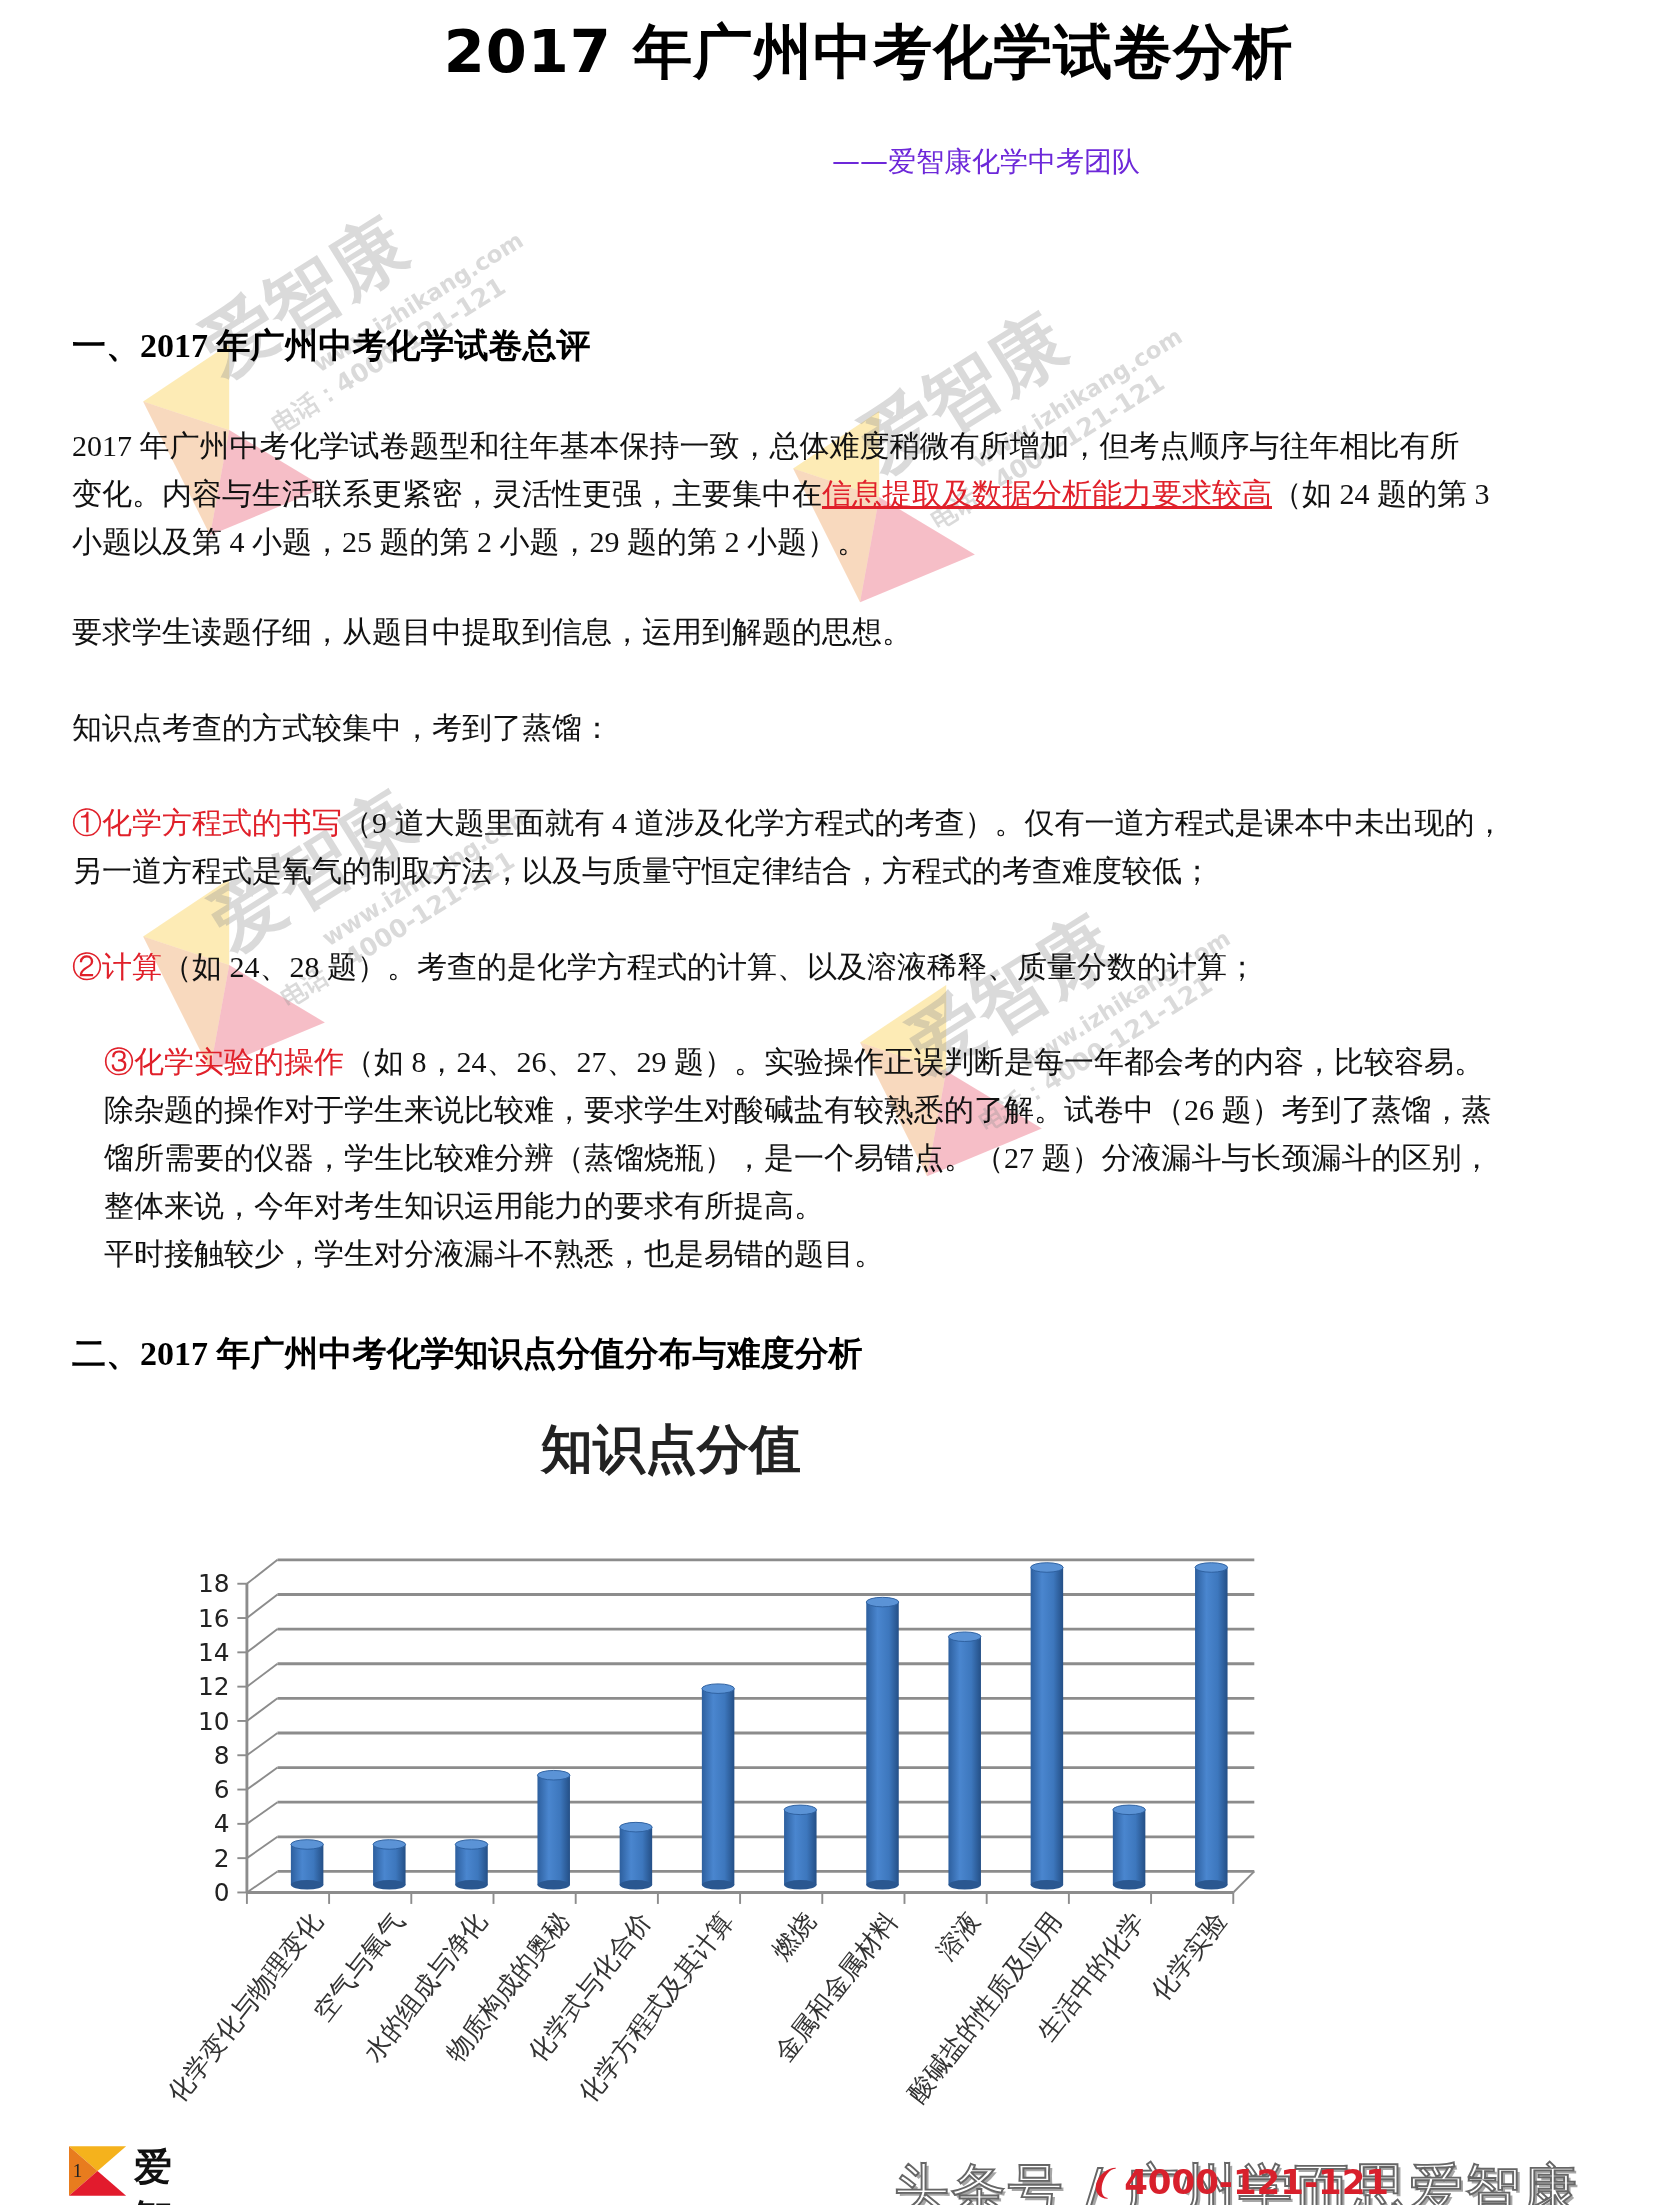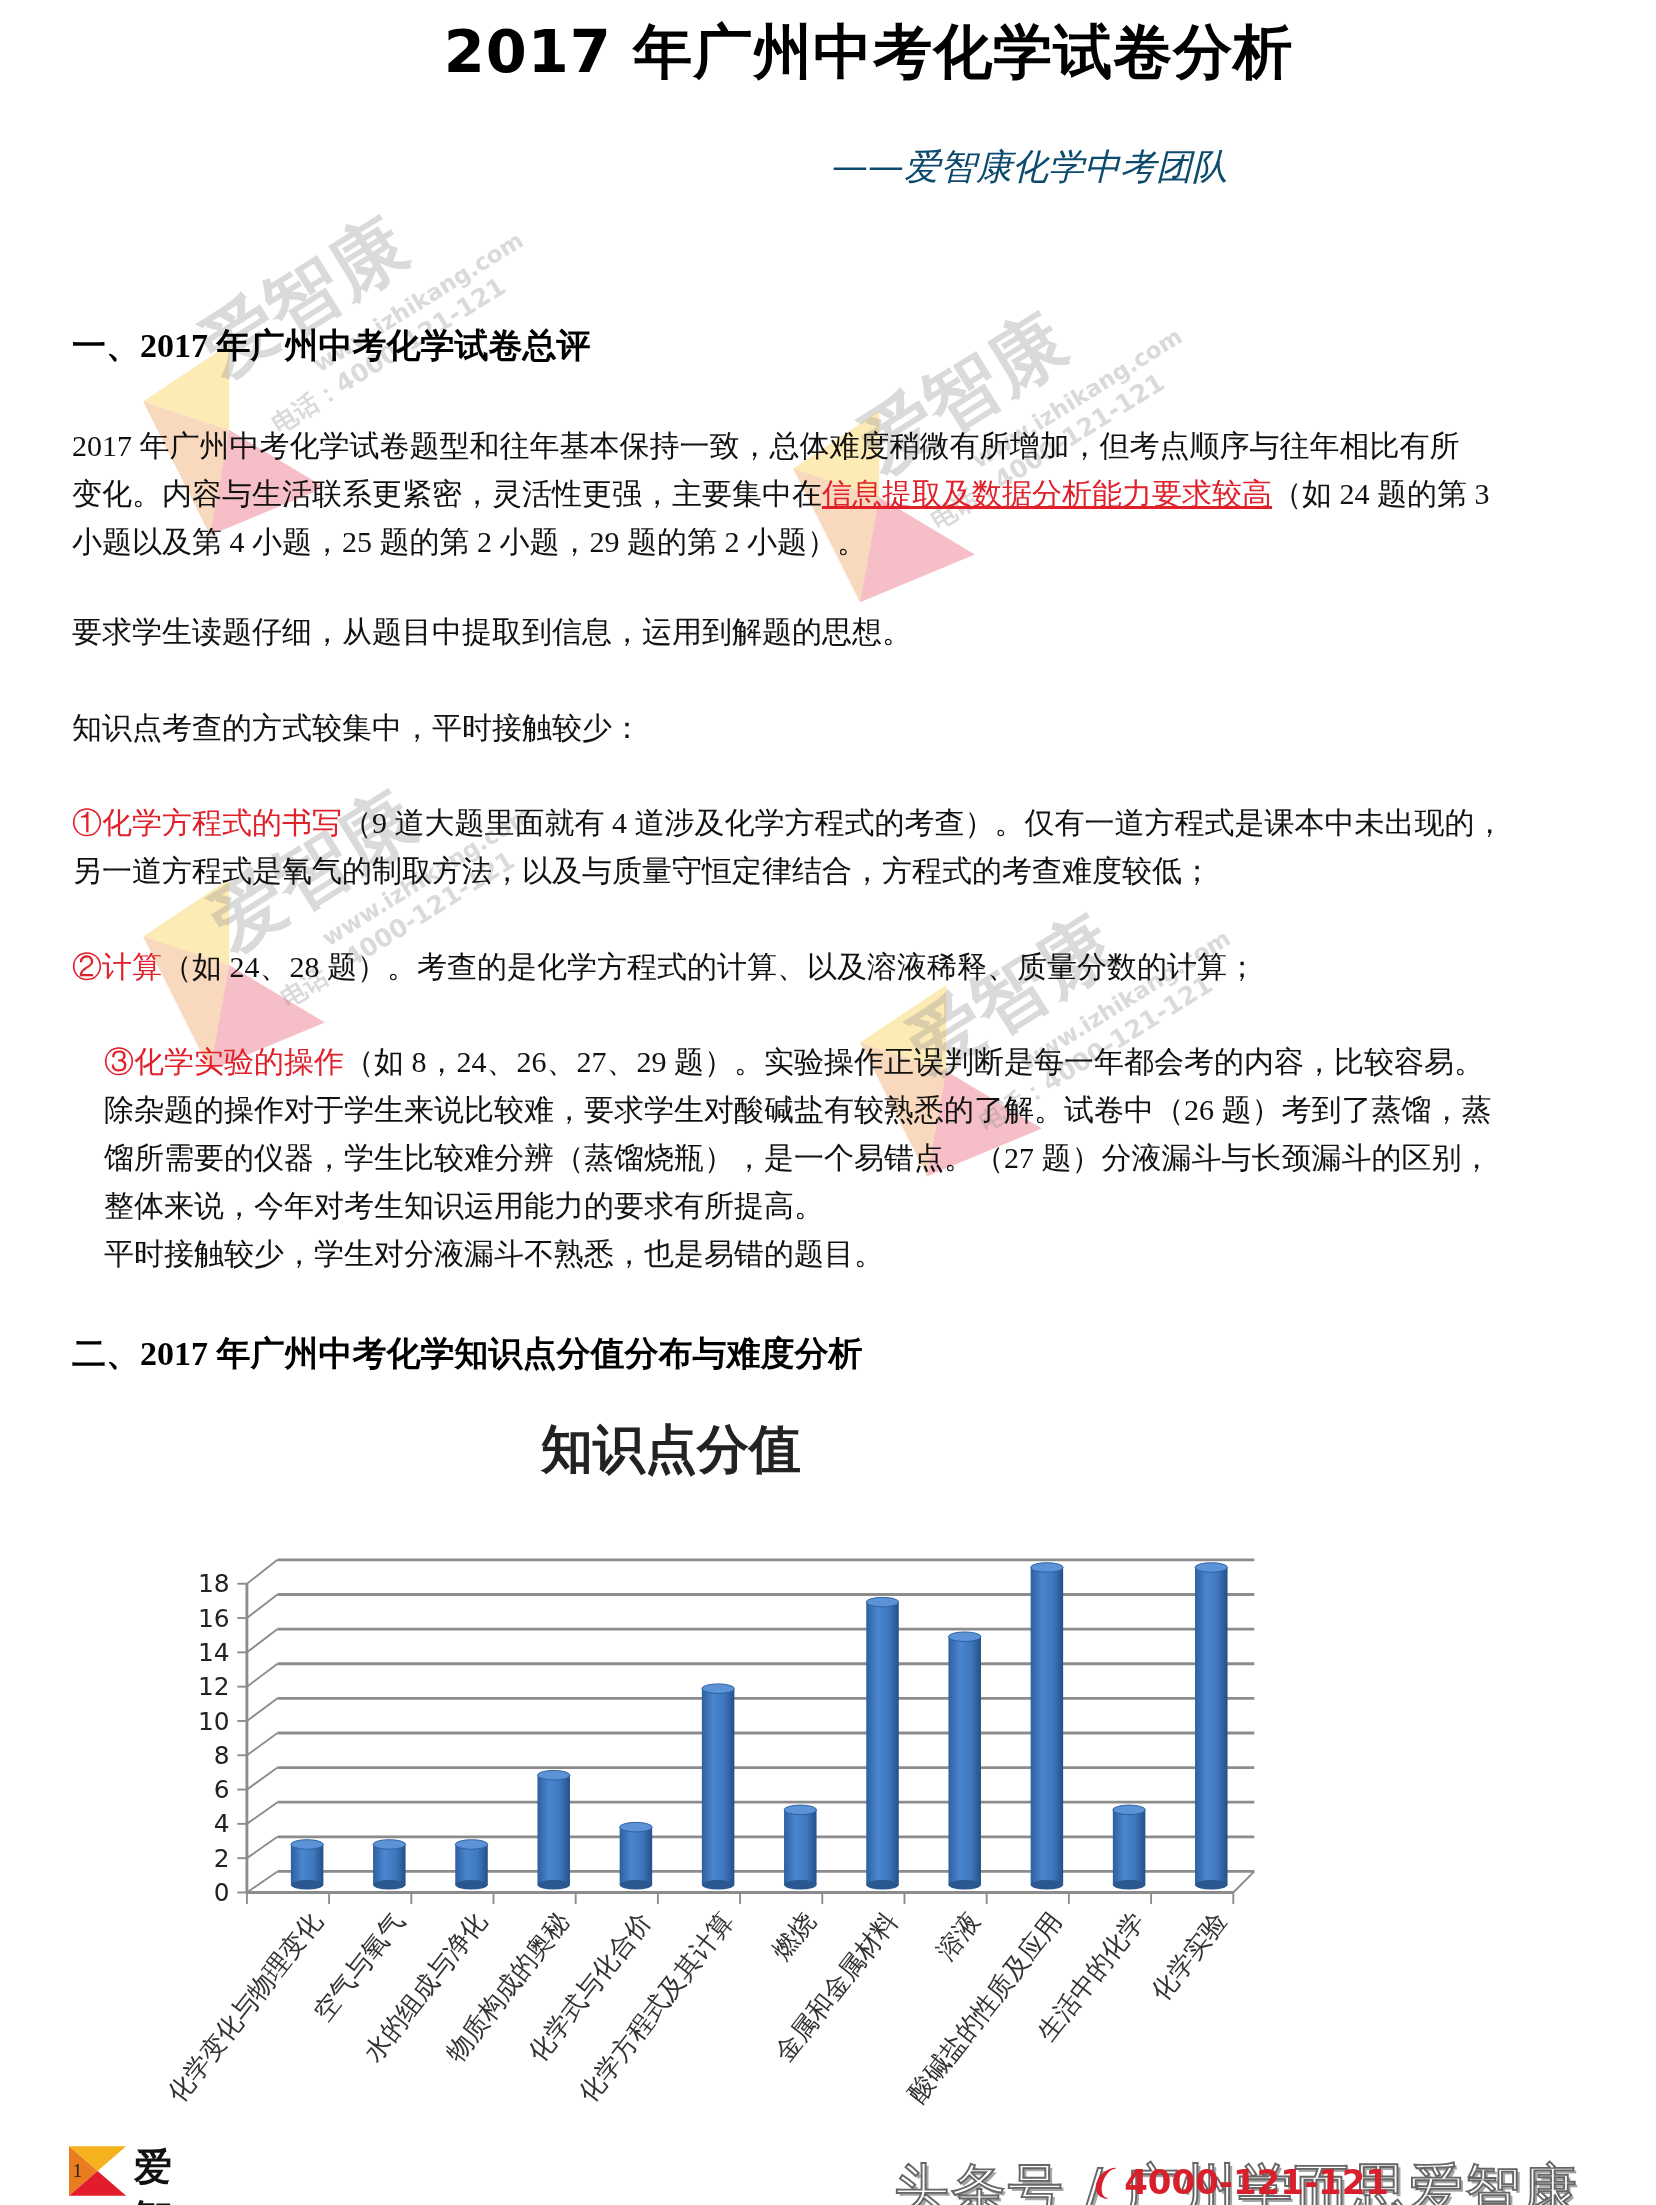--- a/index.html
+++ b/index.html
@@ -1,19 +1,19 @@
 <!DOCTYPE html>
 <html><head>
 <meta charset="utf-8">
 <style>
   html, body { margin:0; padding:0; background:#ffffff; }
   body { width:1657px; height:2205px; position:relative; overflow:hidden; font-family:"DejaVu Serif", "Liberation Serif", serif; color:#111; }
   .abs { position:absolute; }
   .title { left:0; width:1657px; top:13px; text-align:center; font-family:"DejaVu Sans", sans-serif; font-weight:bold; font-size:59px; letter-spacing:1px; color:#000;padding-left:40px; }
-  .subtitle { left:832px; top:143px; font-family:"DejaVu Sans", sans-serif; font-size:36px; color:#0c4a6e;font-style:italic; }
+  .subtitle { left:832px; top:143px; font-family:"DejaVu Sans", sans-serif; font-size:28px; color:#6d28d9; }
   .h2 { left:72px; font-family:"Liberation Serif", serif; font-weight:bold; font-size:34px; color:#000; }
   .para { left:72px; width:1529px; font-family:"Liberation Serif", "DejaVu Serif", serif; font-size:30px; line-height:48px; color:#111; }
   .red { color:#e0202a; }
   .link { color:#e0202a; text-decoration:underline; text-decoration-color:#e0202a; }
   .wm { position:absolute; font-family:"DejaVu Sans", sans-serif; color:rgba(150,150,150,0.35); font-weight:bold; transform:rotate(-32deg); transform-origin:left top; white-space:nowrap; pointer-events:none; }
   .wm .big { font-size:75px; }
   .wm .url { font-size:23px; display:block; margin-left:86px; }
   .wm .tel { font-size:25px; display:block; margin-left:19px; }
   .kite { position:absolute; width:0; height:0; pointer-events:none; }
   .chart-title { left:0; width:1657px; top:1415px; text-align:center; font-family:"DejaVu Sans", sans-serif; font-size:52px; font-weight:bold; color:#222; }
@@ -80,21 +80,21 @@
 
 <div class="abs h2" style="top:323px;">一、2017 年广州中考化学试卷总评</div>
 
 <div class="abs para" style="top:422px;">
   <div>2017 年广州中考化学试卷题型和往年基本保持一致，总体难度稍微有所增加，但考点顺序与往年相比有所</div>
   <div><span>变化。内容与生活联系更紧密，灵活性更强，主要集中在</span><span class="link">信息提取及数据分析能力要求较高</span><span>（如 24 题的第 3</span></div>
   <div>小题以及第 4 小题，25 题的第 2 小题，29 题的第 2 小题）。</div>
 </div>
 
 <div class="abs para" style="top:608px;">要求学生读题仔细，从题目中提取到信息，运用到解题的思想。</div>
-<div class="abs para" style="top:704px;">知识点考查的方式较集中，平时接触较少：</div>
+<div class="abs para" style="top:704px;">知识点考查的方式较集中，考到了蒸馏：</div>
 
 <div class="abs para" style="top:799px;">
   <div><span class="red">①化学方程式的书写</span><span>（9 道大题里面就有 4 道涉及化学方程式的考查）。仅有一道方程式是课本中未出现的，</span></div>
   <div>另一道方程式是氧气的制取方法，以及与质量守恒定律结合，方程式的考查难度较低；</div>
 </div>
 
 <div class="abs para" style="top:943px;">
   <span class="red">②计算</span><span>（如 24、28 题）。考查的是化学方程式的计算、以及溶液稀释、质量分数的计算；</span>
 </div>
 

